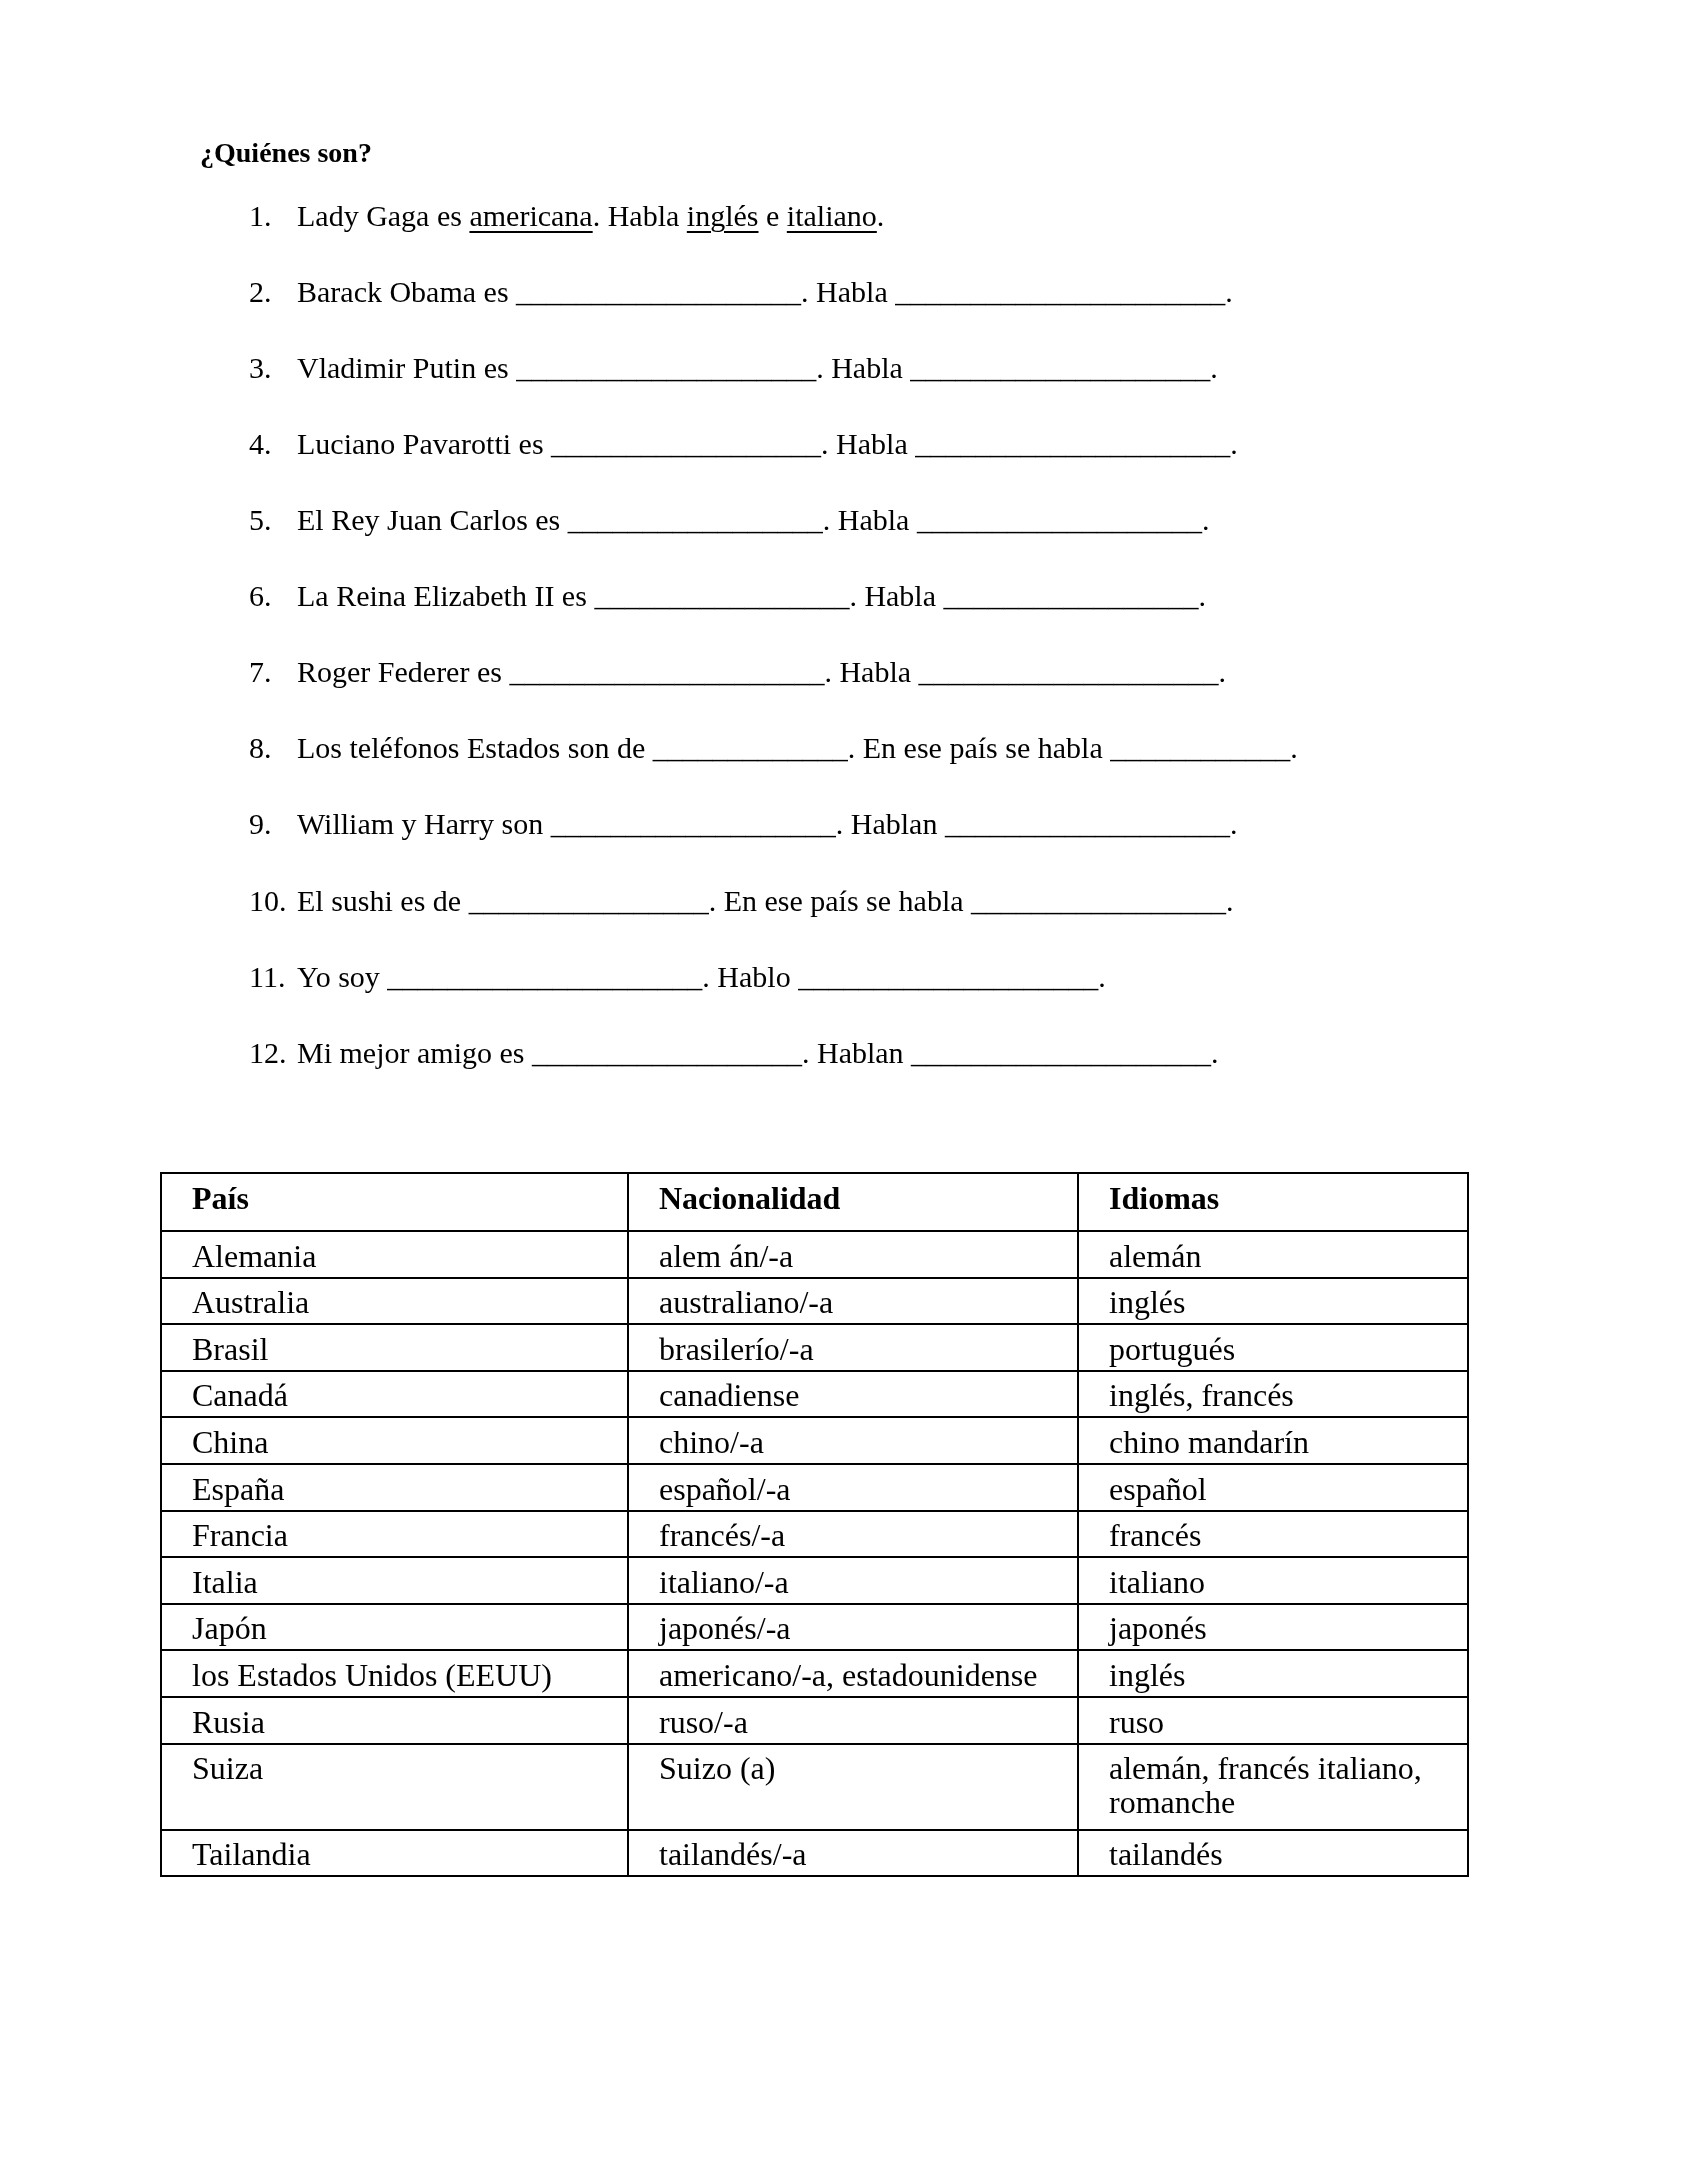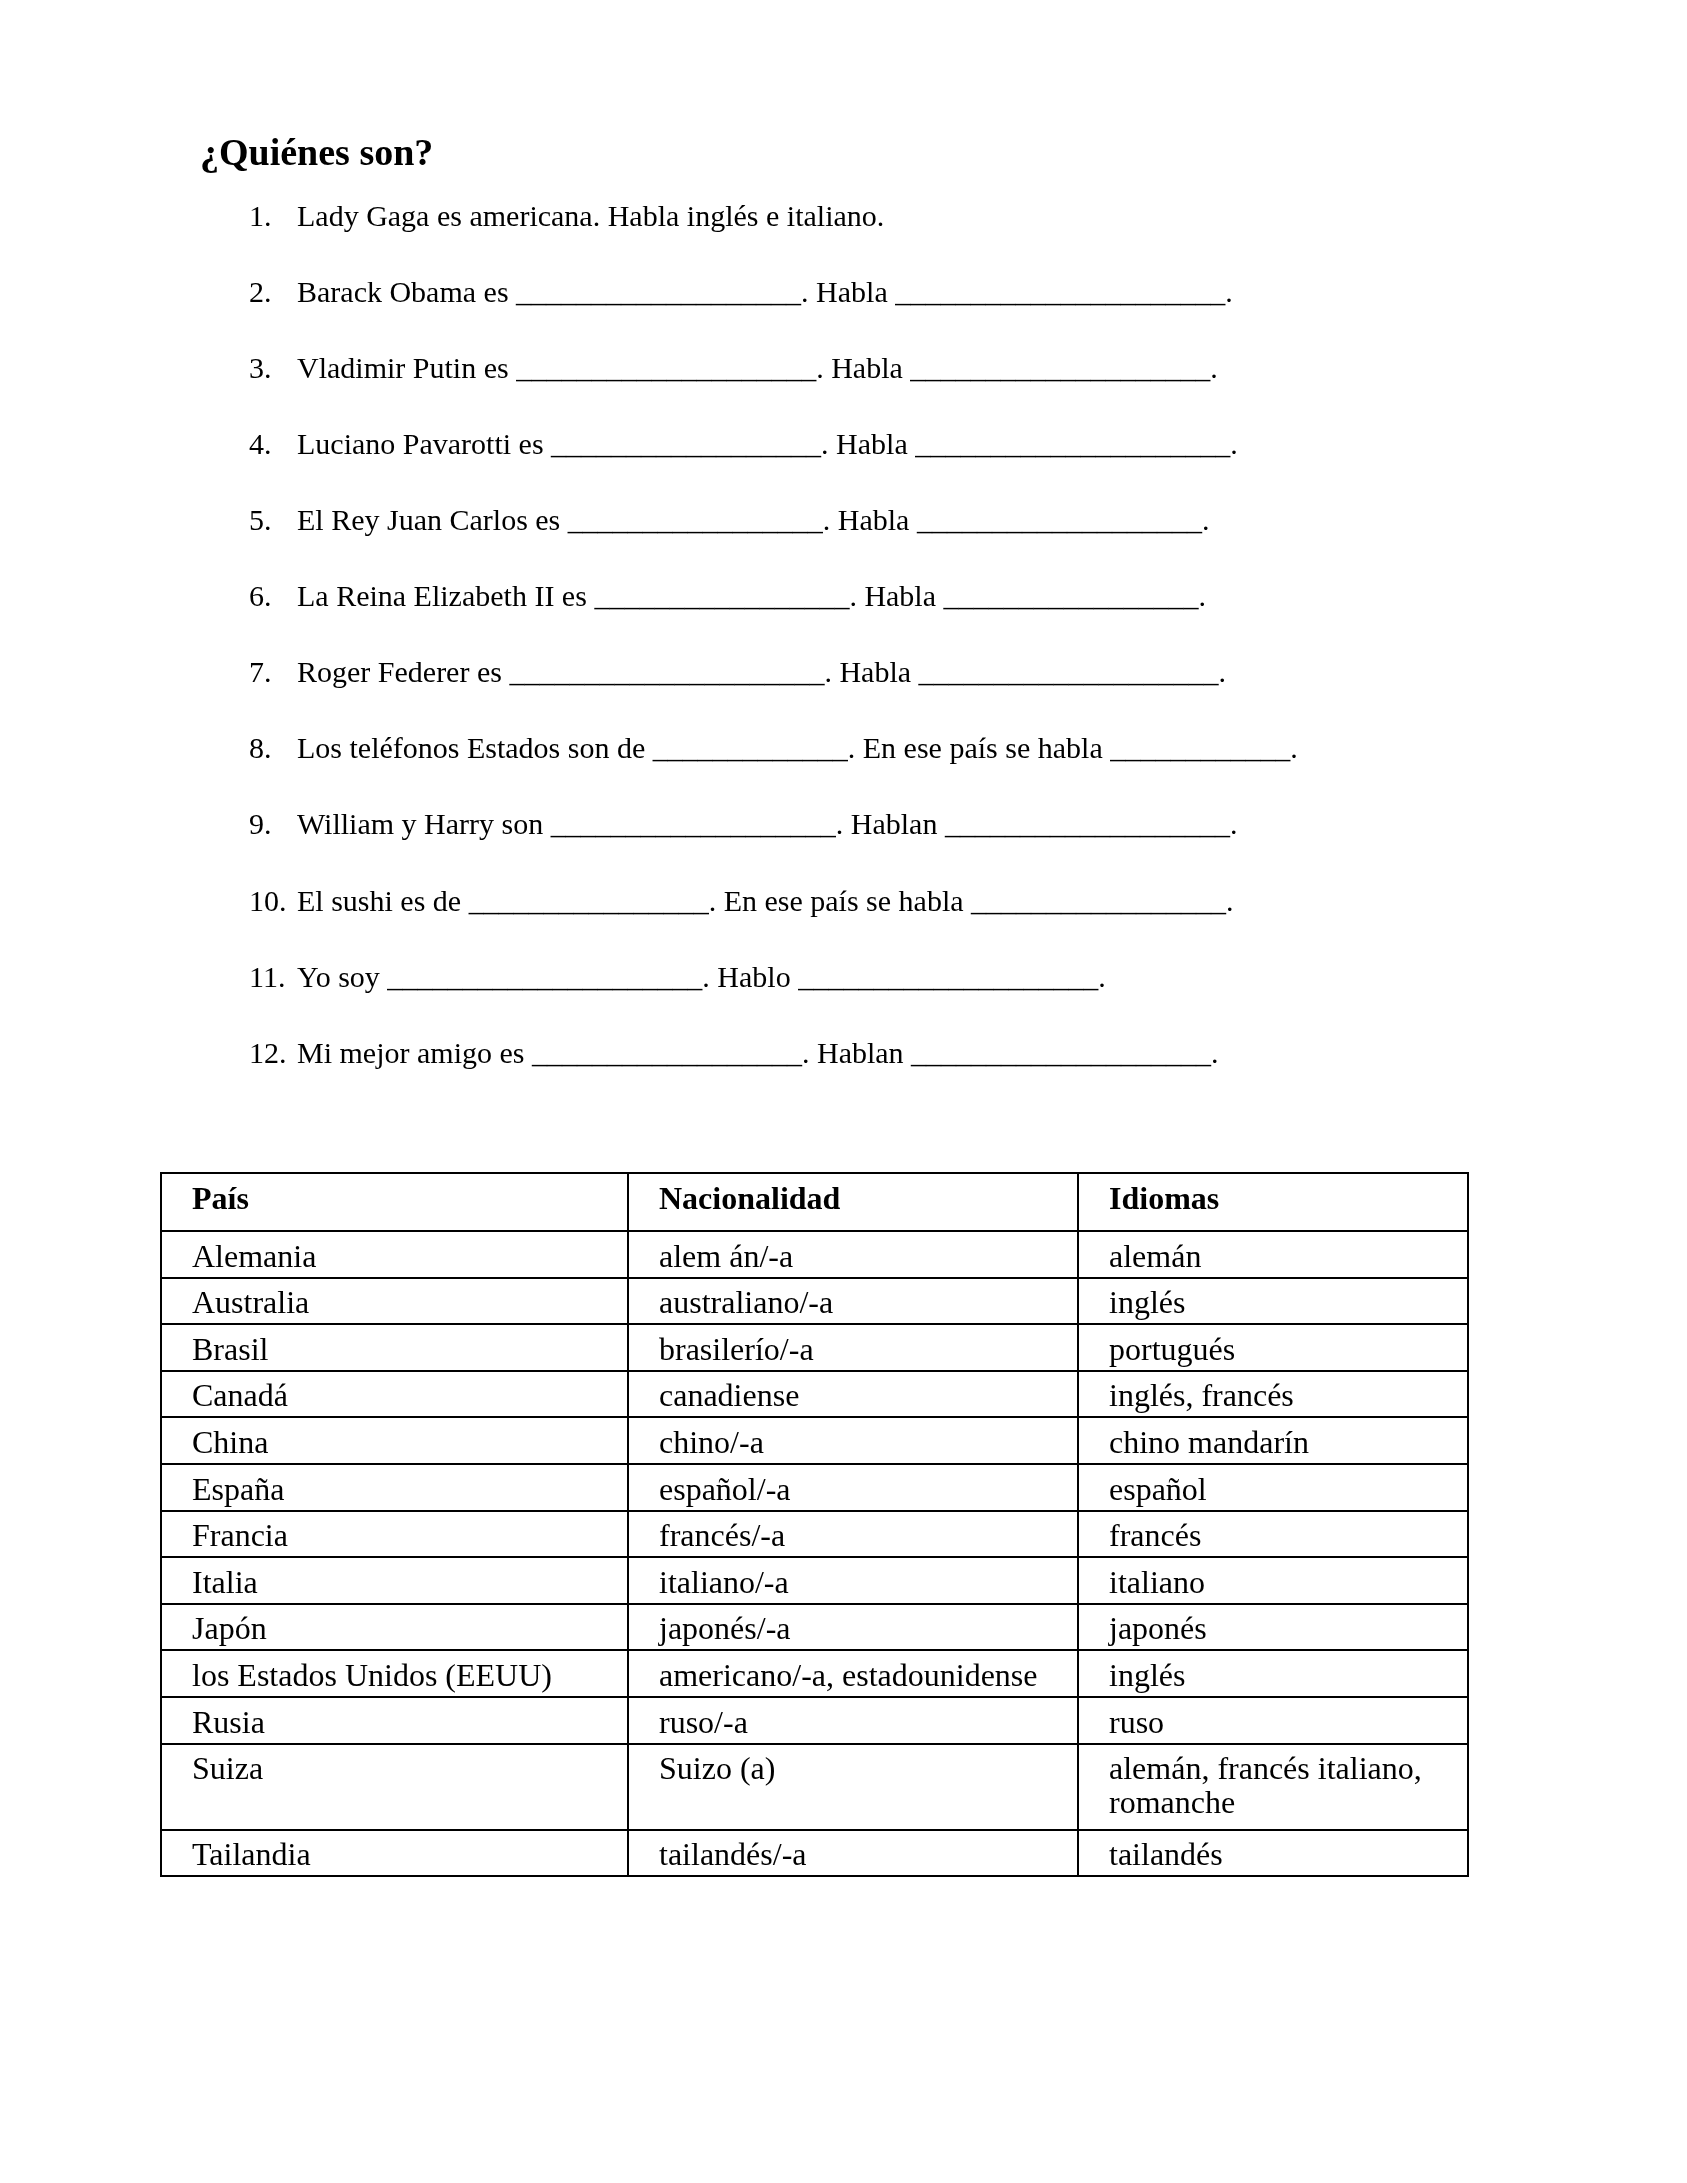--- a/index.html
+++ b/index.html
@@ -4,29 +4,29 @@
 <style>
   html,body{margin:0;padding:0;}
   body{
     width:1687px;height:2183px;background:#ffffff;color:#000000;
     font-family:"Liberation Serif","DejaVu Serif",serif;
     position:relative;overflow:hidden;
   }
   .page{position:absolute;left:0;top:0;width:1687px;height:2183px;background:#ffffff;}
   .title{
     position:absolute;left:200px;top:132px;margin:0;
-    font-size:38px;font-weight:bold;line-height:41px;white-space:nowrap;
+    font-size:28px;font-weight:bold;line-height:41px;white-space:nowrap;
   }
   .list{position:absolute;left:0;top:0;width:1687px;}
   .item{
     position:absolute;left:249px;
     font-size:30px;line-height:36px;white-space:nowrap;
   }
   .item .num{display:inline-block;width:48px;}
-  .item .u{text-underline-offset:4.6px;text-decoration-thickness:2px;}
+  .item .u{text-decoration:underline;text-underline-offset:4.6px;text-decoration-thickness:2px;}
   table.ref{
     position:absolute;left:160px;top:1172px;width:1307px;
     border-collapse:collapse;table-layout:fixed;
   }
   table.ref th,table.ref td{
     border:2px solid #000;vertical-align:top;text-align:left;
     font-size:32px;line-height:34px;
     padding:6.6px 13.2px 4px 30px;overflow:hidden;
   }
   table.ref th{font-weight:bold;}

